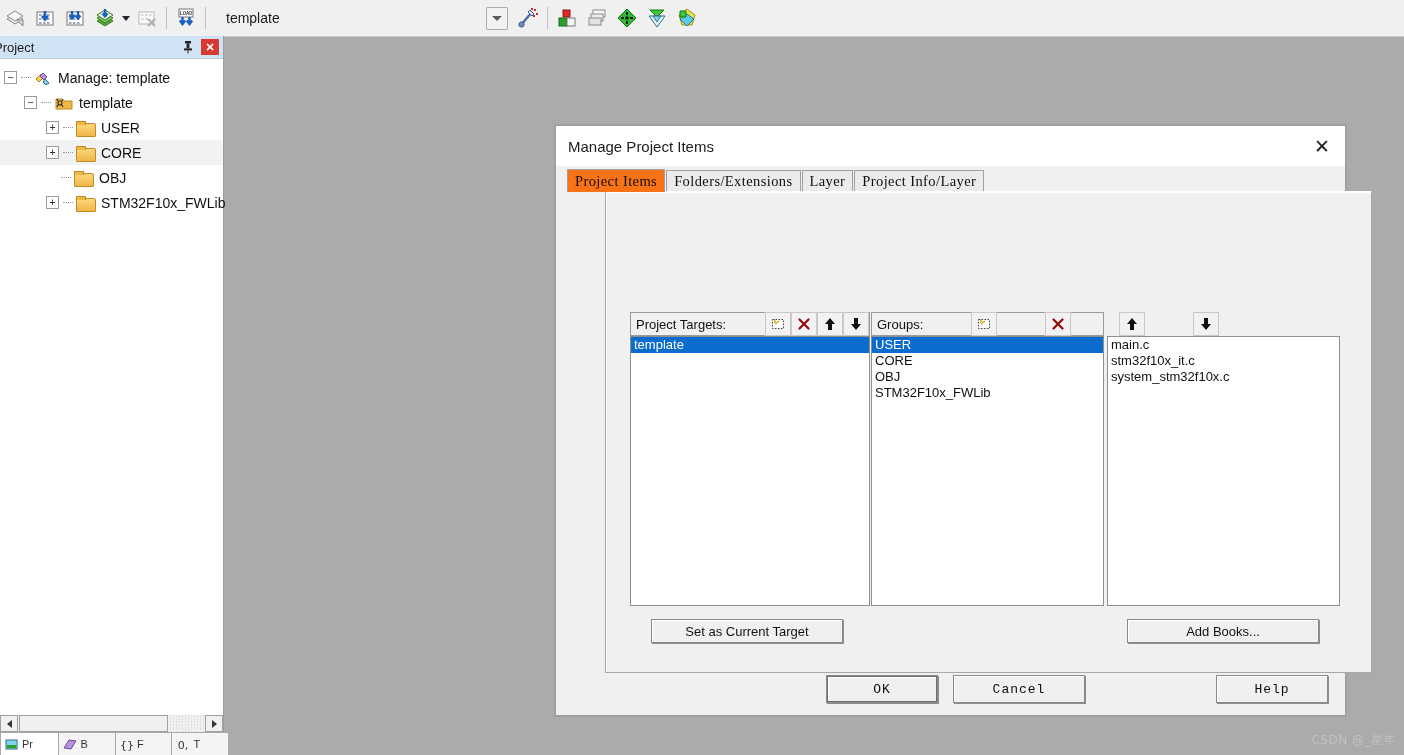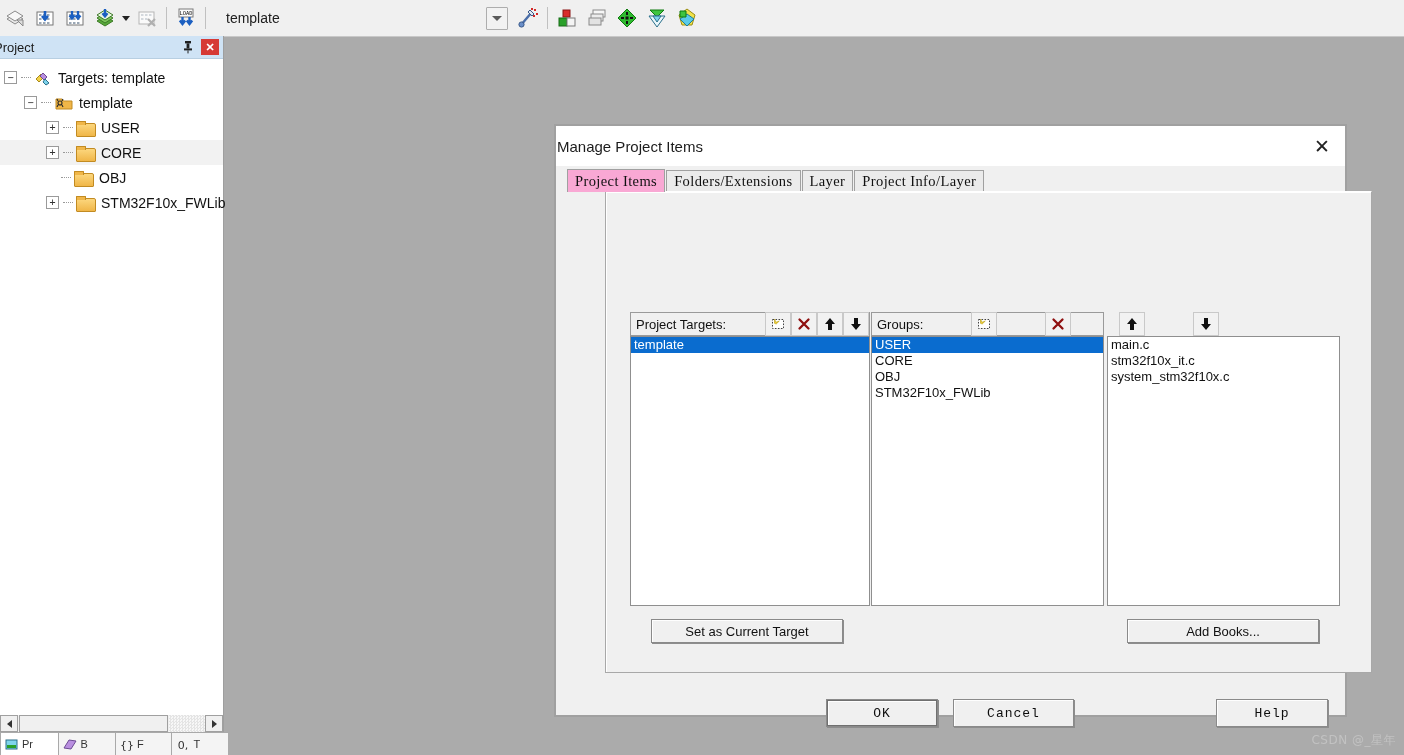--- a/index.html
+++ b/index.html
@@ -124,39 +124,39 @@
   
   #dialog{
     position:absolute;left:555px;top:125px;width:789px;height:589px;
     background:#f0f0f0;border:1px solid #a0a0a0;
     box-shadow:0 0 0 1px rgba(0,0,0,.06);
   }
   #dlg-title-bar{
     height:40px;background:#ffffff;display:flex;align-items:center;
   }
   #dlg-title{
-    font-size:15px;color:#1c1c1c;padding-left:1px;flex:1;
+    font-size:15px;color:#1c1c1c;padding-left:12px;flex:1;
   }
   #dlg-close{
     width:46px;height:40px;display:flex;align-items:center;justify-content:center;
     font-size:19px;color:#222;font-family:"DejaVu Sans", sans-serif;
   }
 
   
   #tabrow{
     position:absolute;left:11px;top:44px;width:767px;height:22px;
     display:flex;align-items:flex-end;
   }
   .dtab{
     height:21px;line-height:21px;padding:0 7px;
     border:1px solid #a0a0a0;border-bottom:none;background:#ebebeb;
     font-family:"Liberation Serif", serif;font-size:14.5px;color:#101010;
     margin-right:1px;letter-spacing:.4px;white-space:nowrap;
   }
-  .dtab.active{background:#f9a8d4;height:22px;line-height:22px;position:relative;z-index:3;}
+  .dtab.active{background:#f97316;height:22px;line-height:22px;position:relative;z-index:3;}
 
   #tabpanel{
     position:absolute;left:11px;top:65px;width:765px;height:480px;
     background:#f0f0f0;border:1px solid #a8a8a8;border-top:1px solid #ffffff;
     box-shadow:inset 1px 1px 0 #fff;
     margin-left:38px;
   }
 
   
   .colhdr{
@@ -184,21 +184,21 @@
     box-shadow:inset 1px 1px 0 #fefefe, 1px 1px 0 #8d8d8d;
     display:flex;align-items:center;justify-content:center;
     font-size:13px;color:#111;box-sizing:border-box;
   }
 
   .dbtn{
     position:absolute;height:28px;border:1px solid #8a8a8a;background:#f0f0f0;
     box-shadow:inset 1px 1px 0 #fefefe, 1px 1px 0 #8d8d8d;
     display:flex;align-items:center;justify-content:center;
     font-family:"Liberation Mono", monospace;font-size:13px;color:#0d0d0d;
-    letter-spacing:1px;box-sizing:border-box;margin-top:24px;
+    letter-spacing:1px;box-sizing:border-box;
   }
   .dbtn.focus{box-shadow:inset 0 0 0 1px #707070, inset 2px 2px 0 #fefefe, 1px 1px 0 #8d8d8d;}
 
   
   #watermark{
     position:absolute;right:8px;bottom:6px;
     font-size:12px;color:#c2c2c2;letter-spacing:.5px;
     font-family:"DejaVu Sans", sans-serif;
   }
   svg{display:block;}
@@ -380,21 +380,21 @@
   <div id="tree">
 
     <div class="tnode" style="padding-left:4px">
       <div class="expander">−</div>
       <div class="dots"></div>
       <svg width="18" height="16" viewBox="0 0 18 16" style="margin-right:6px">
         <path d="M2 9 L7 4 L10 7 L5 12 Z" fill="#f2d24a" stroke="#a8881a"></path>
         <path d="M9 3 L13 7 L10 10 L6 6 Z" fill="#b98fe0" stroke="#6d4b94"></path>
         <path d="M11 9 L15 13 L12 15 L9 12 Z" fill="#7fd4ec" stroke="#2a6f8a"></path>
       </svg>
-      <span>Targets: template</span>
+      <span>Manage: template</span>
     </div>
 
     <div class="tnode" style="padding-left:24px">
       <div class="expander">−</div>
       <div class="dots"></div>
       <svg width="20" height="16" viewBox="0 0 20 16" style="margin-right:5px">
         <path d="M2 4 L8 4 L9.5 6 L18 6 L18 14 L2 14 Z" fill="#f0b648" stroke="#c28b22"></path>
         <g stroke="#2a2a2a" stroke-width="1.1" fill="none">
           <circle cx="6" cy="8" r="2"></circle>
             <path d="M4 6 L3 4 M8 6 L9 4 M4 10 L3 12 M8 10 L9 12"></path>
@@ -550,17 +550,17 @@
 
     <div class="listbox" style="left:501px;top:144px;width:233px;height:270px;">
       <div class="li">main.c</div>
       <div class="li">stm32f10x_it.c</div>
       <div class="li">system_stm32f10x.c</div>
     </div>
     <div class="wbtn" style="left:521px;top:427px;width:192px;">Add Books...</div>
   </div>
 
   <div class="dbtn focus" style="left:270px;top:549px;width:112px;">OK</div>
-  <div class="dbtn" style="left:397px;top:549px;width:121px;">Cancel</div>
+  <div class="dbtn" style="left:397px;top:549px;width:132px;">Cancel</div>
   <div class="dbtn" style="left:660px;top:549px;width:112px;">Help</div>
 </div>
 
 <div id="watermark">CSDN @_星年</div>
 
 </body></html>

